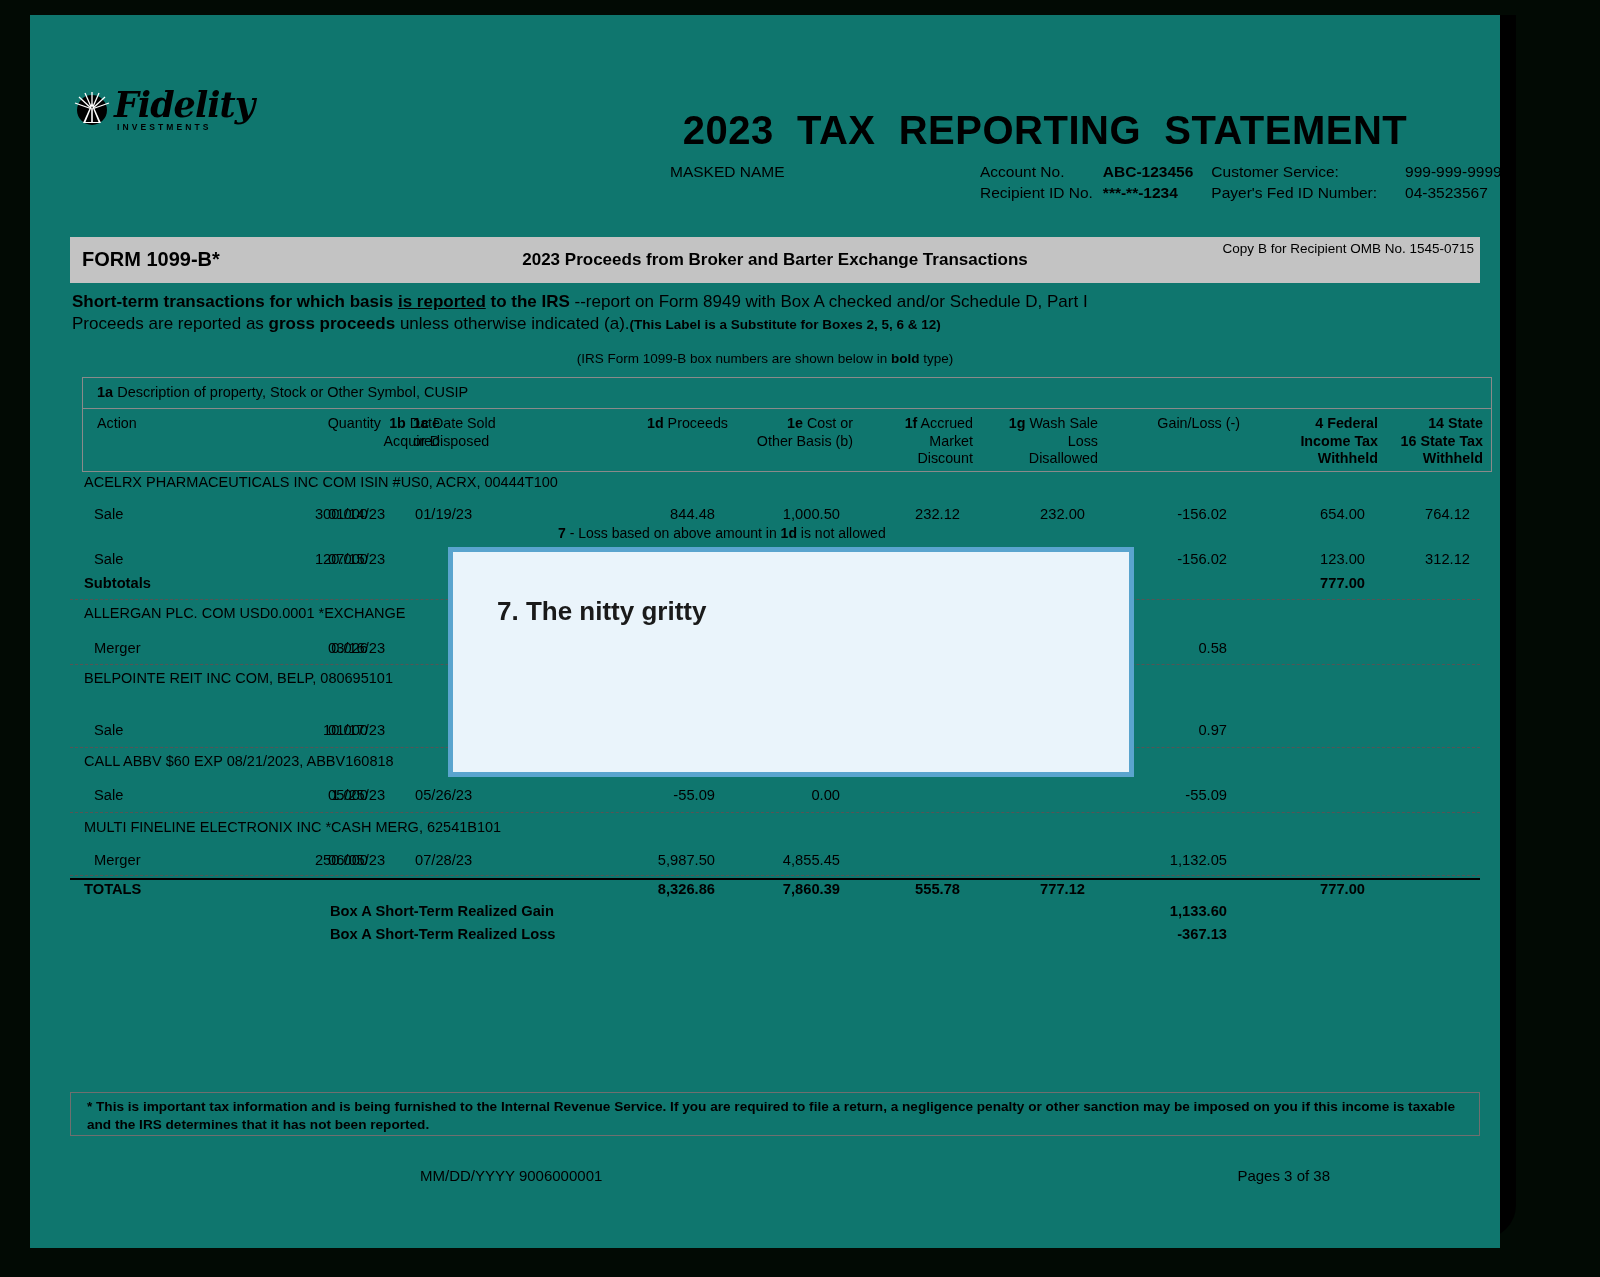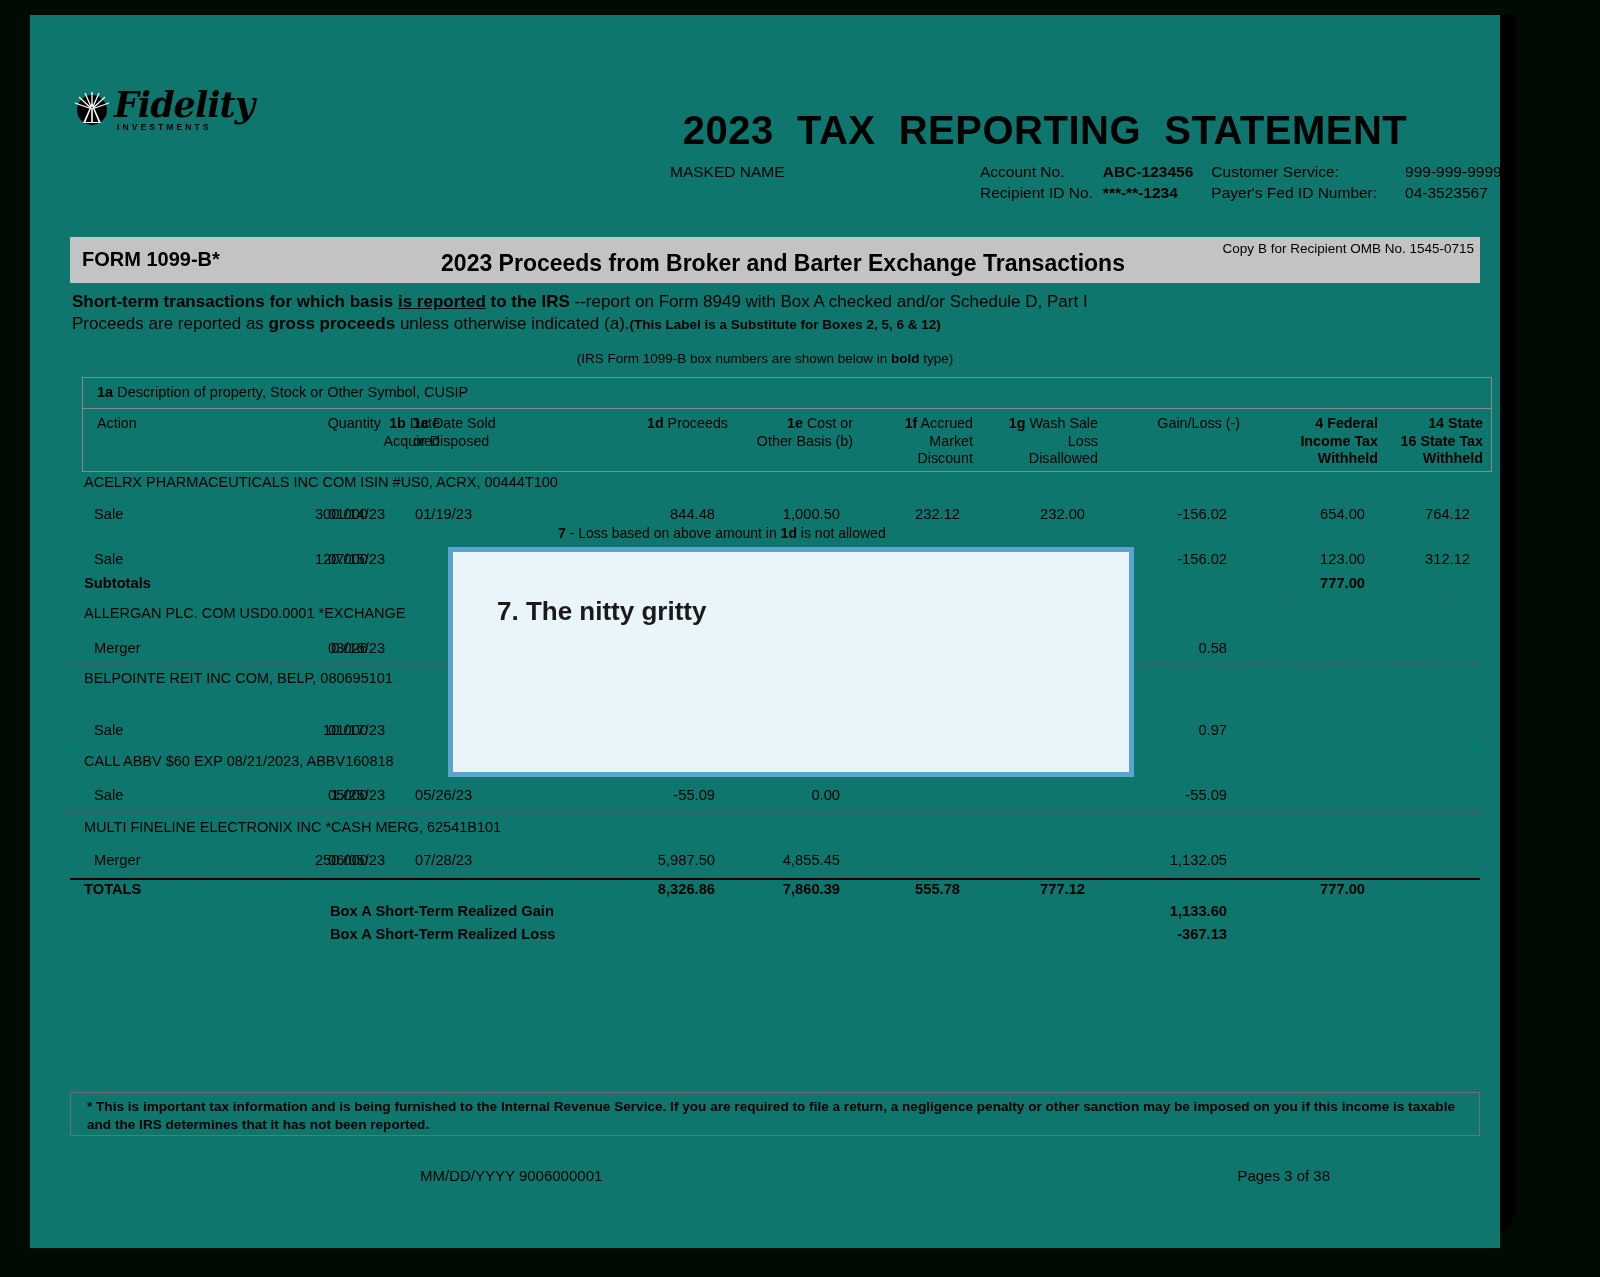--- a/index.html
+++ b/index.html
@@ -68,22 +68,22 @@
   .form-bar {
     position: absolute; left: 40px; top: 222px;
     width: 1410px; height: 46px;
     background: #c3c3c3;
   }
   .form-bar .form-no {
     position: absolute; left: 12px; top: 11px;
     font-size: 20px; font-weight: bold;
   }
   .form-bar .form-heading {
-    position: absolute; left: 8px; top: 13px; width: 100%;
-    text-align: center; font-size: 23px; font-weight: bold;
+    position: absolute; left: 0; top: 13px; width: 100%;
+    text-align: center; font-size: 17px; font-weight: bold;
   }
   .form-bar .copyb {
     position: absolute; right: 6px; top: 4px;
     font-size: 13.5px;
   }
 
   
   .desc {
     position: absolute; left: 42px; top: 276px;
     font-size: 17px; line-height: 22px; color: #000;

